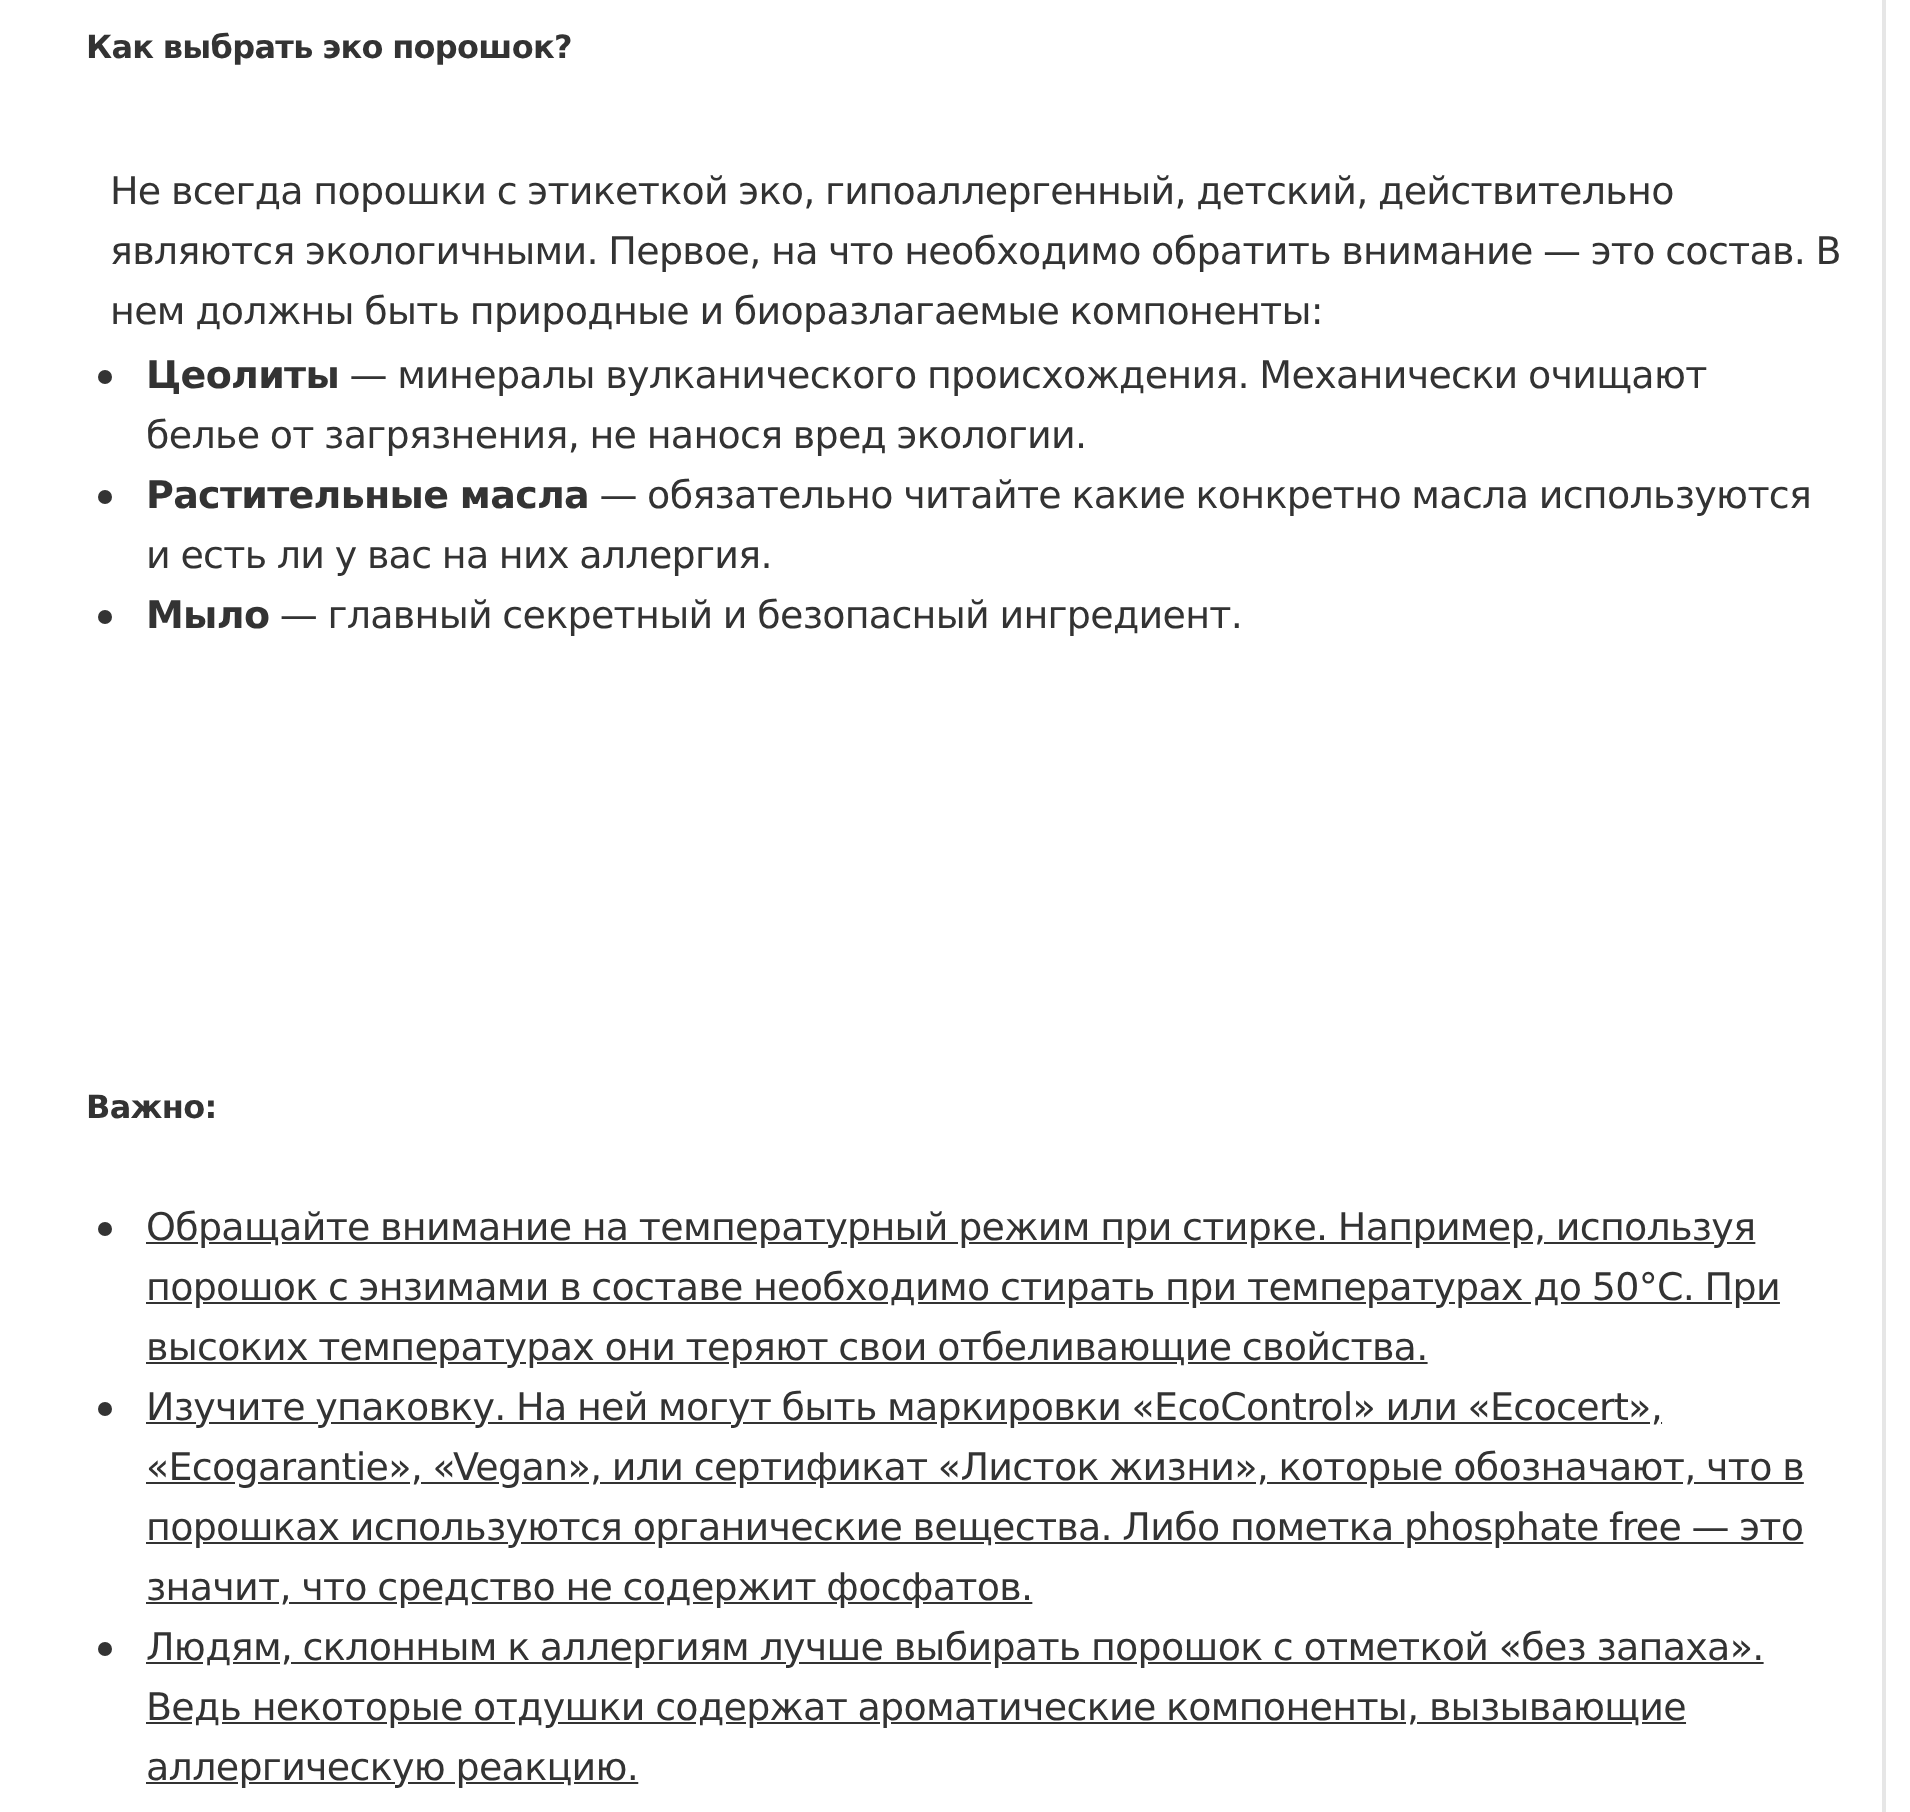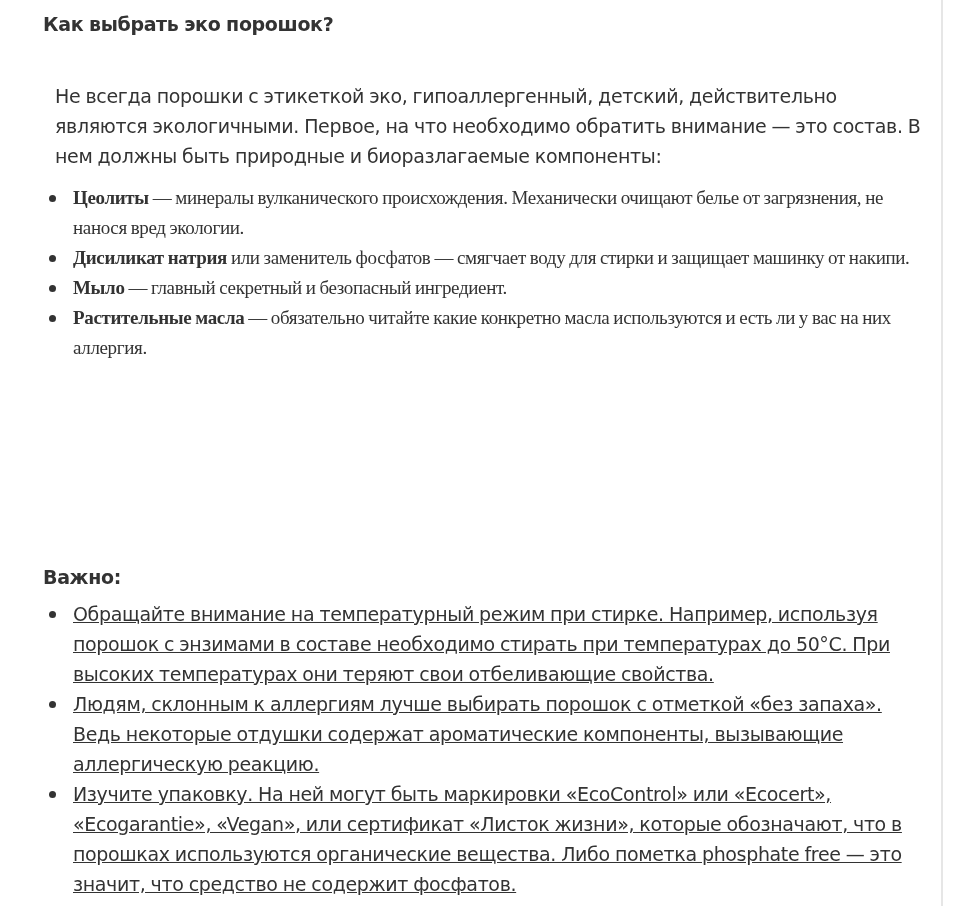--- a/index.html
+++ b/index.html
@@ -28,21 +28,21 @@
     .right-border {
       position: absolute;
       left: 941px;
       top: 0;
       width: 2px;
       height: 906px;
       background: #e6e6e6;
     }
     h3 {
       margin: 0;
-      font-size: 19px;
+      font-size: 16px;
       font-weight: bold;
       line-height: 30px;
     }
     h3.title { position: absolute; top: 9px; left: 0; }
     p.intro {
       position: absolute;
       top: 69px;
       left: 0;
       margin: 12px;
       width: 875px;
@@ -61,63 +61,59 @@
     }
     ul li .bullet {
       position: absolute;
       left: 6px;
       top: 12px;
       width: 7px;
       height: 7px;
       border-radius: 50%;
       background: #333333;
     }
-    ul.components { top: 183px; font-family: Liberation Serif, serif; }
-    h3.important { position: absolute; top: 539px; left: 0; margin-top: 23px; }
+    ul.components { top: 173px; }
+    h3.important { position: absolute; top: 539px; left: 0; }
     ul.tips { top: 599px; text-decoration: underline; }
     strong { font-weight: bold; }
   </style>
 </head>
 <body>
 
 <div class="article">
   <h3 class="title">Как выбрать эко порошок?</h3>
 
   <p class="intro">Не всегда порошки с этикеткой эко, гипоаллергенный, детский, действительно являются экологичными. Первое, на что необходимо обратить внимание — это состав. В нем должны быть природные и биоразлагаемые компоненты:</p>
 
   <ul class="components">
     <li>
       <span class="bullet"></span>
       <strong>Цеолиты</strong><span> — минералы вулканического происхождения. Механически очищают белье от загрязнения, не нанося вред экологии.</span>
     </li>
     <li>
       <span class="bullet"></span>
-      <strong>Дисиликат натрия</strong><span> или заменитель фосфатов — смягчает воду для стирки и защищает машинку от накипи.</span>
+      <strong>Растительные масла</strong><span> — обязательно читайте какие конкретно масла используются и есть ли у вас на них аллергия.</span>
     </li>
     <li>
       <span class="bullet"></span>
       <strong>Мыло</strong><span> — главный секретный и безопасный ингредиент.</span>
-    </li>
-    <li>
-      <span class="bullet"></span>
-      <strong>Растительные масла</strong><span> — обязательно читайте какие конкретно масла используются и есть ли у вас на них аллергия.</span>
     </li>
   </ul>
 
   <h3 class="important">Важно:</h3>
 
   <ul class="tips">
     <li>
       <span class="bullet"></span>
       <span>Обращайте внимание на температурный режим при стирке. Например, используя порошок с энзимами в составе необходимо стирать при температурах до 50°C. При высоких температурах они теряют свои отбеливающие свойства.</span>
     </li>
     <li>
       <span class="bullet"></span>
-      <span>Людям, склонным к аллергиям лучше выбирать порошок с отметкой «без запаха». Ведь некоторые отдушки содержат ароматические компоненты, вызывающие аллергическую реакцию.</span>
+      <span>Изучите упаковку. На ней могут быть маркировки «EcoControl» или «Ecocert», «Ecogarantie», «Vegan», или сертификат «Листок жизни», которые обозначают, что в порошках используются органические вещества. Либо пометка phosphate free — это значит, что средство не содержит фосфатов.</span>
     </li>
     <li>
       <span class="bullet"></span>
-      <span>Изучите упаковку. На ней могут быть маркировки «EcoControl» или «Ecocert», «Ecogarantie», «Vegan», или сертификат «Листок жизни», которые обозначают, что в порошках используются органические вещества. Либо пометка phosphate free — это значит, что средство не содержит фосфатов.</span>
+      <span>Людям, склонным к аллергиям лучше выбирать порошок с отметкой «без запаха». Ведь некоторые отдушки содержат ароматические компоненты, вызывающие аллергическую реакцию.</span>
     </li>
   </ul>
 </div>
 
 <div class="right-border"></div>
 
 </body></html>

